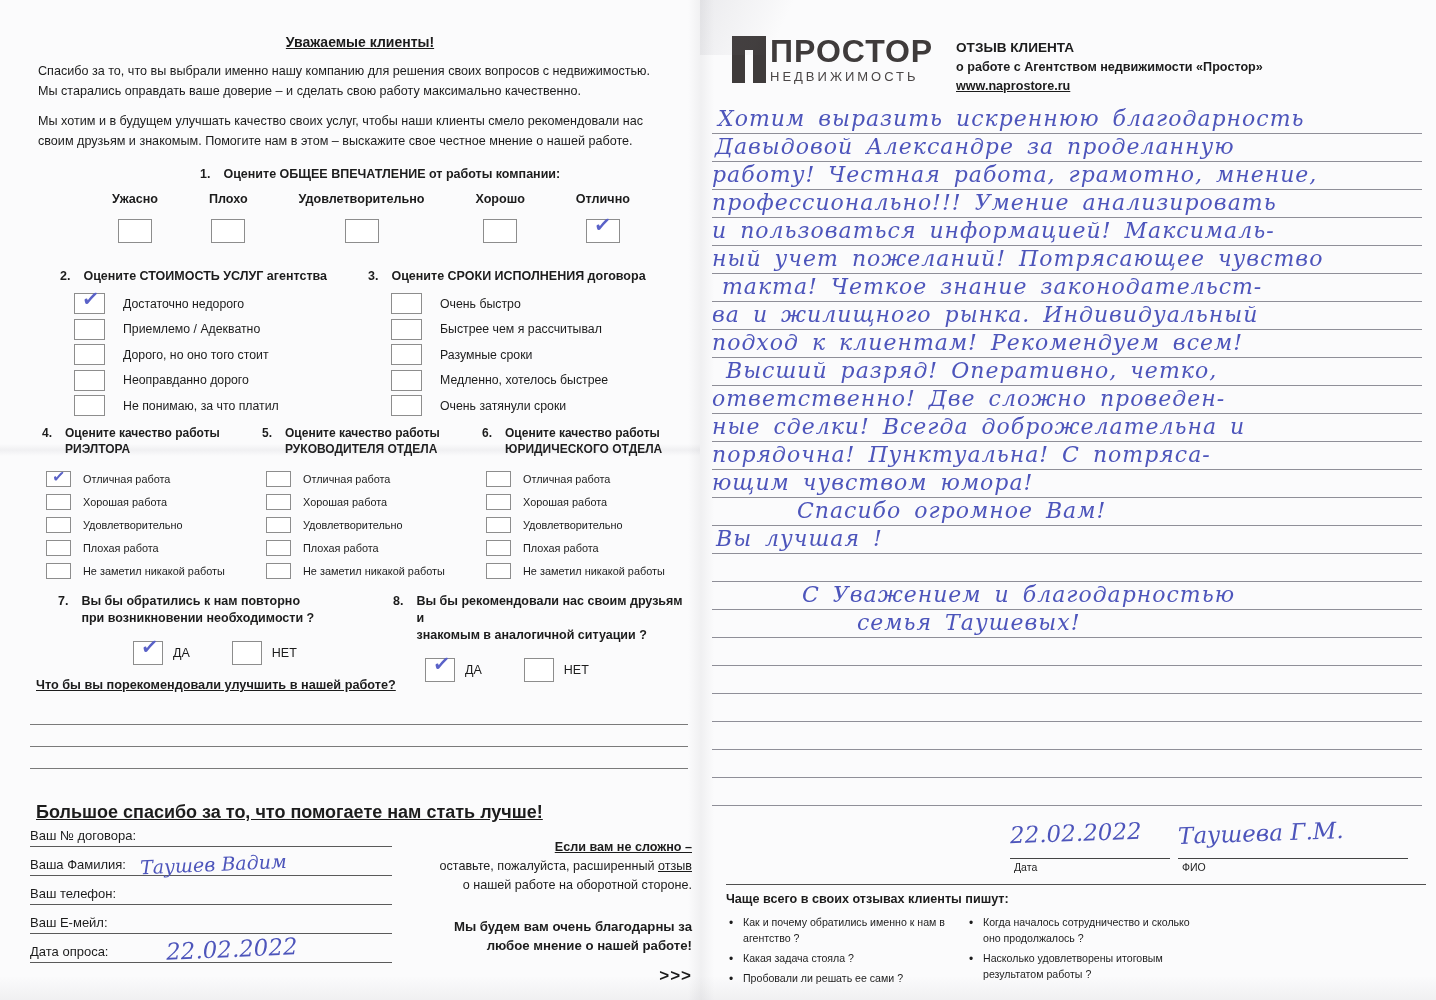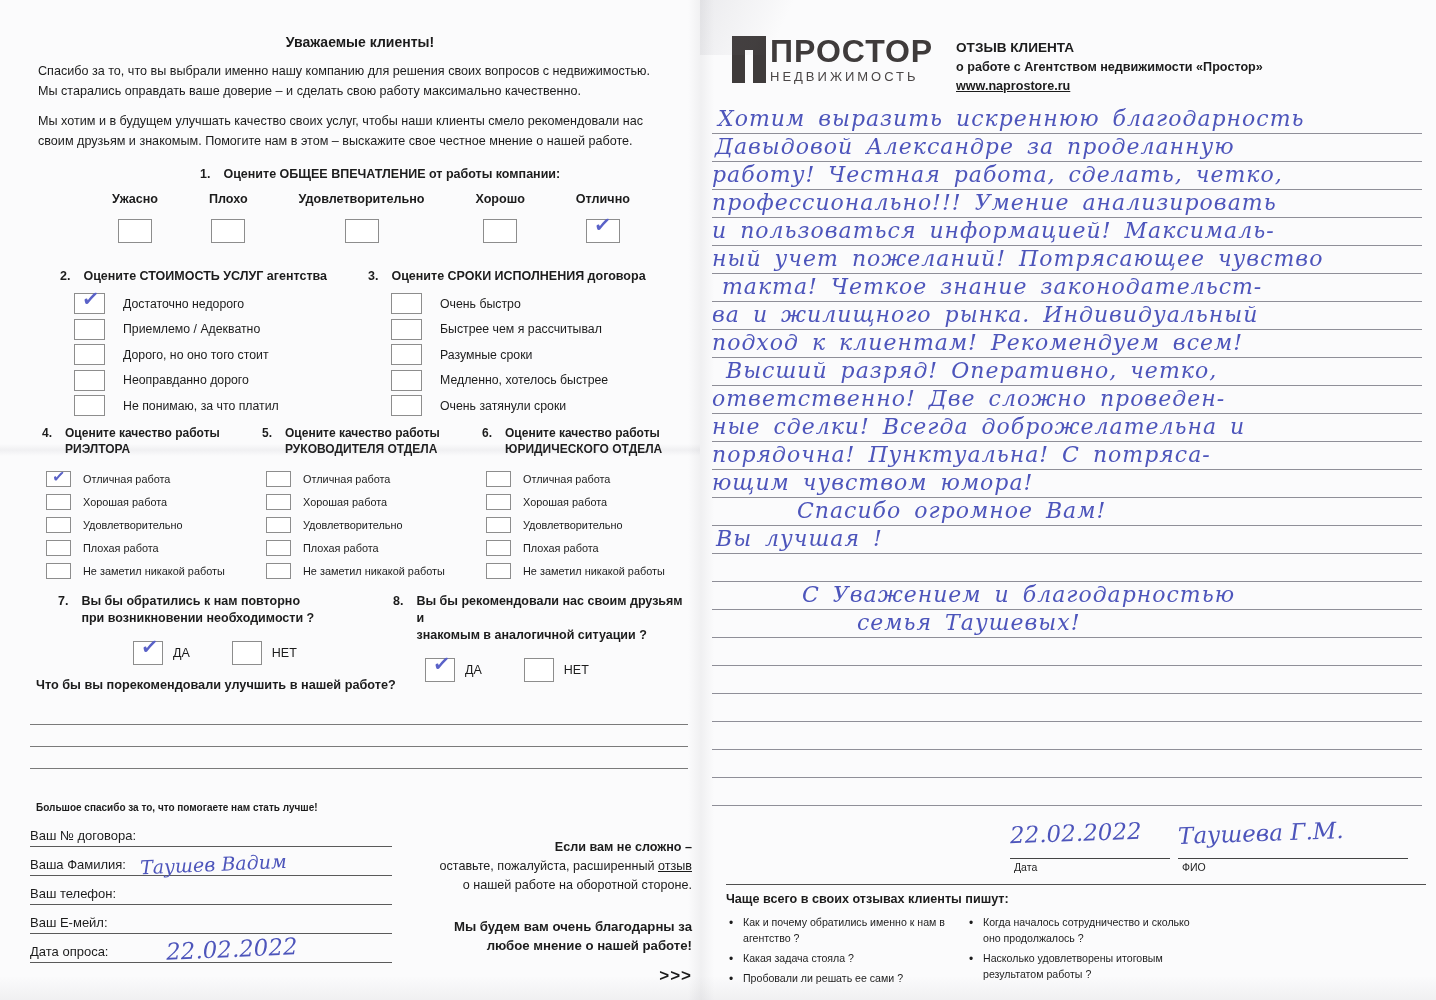--- a/index.html
+++ b/index.html
@@ -13,21 +13,21 @@
   .gutter-shadow{position:absolute;left:688px;top:0;width:26px;height:1000px;
     background:linear-gradient(90deg,transparent,rgba(60,60,70,.06),transparent);}
   .fold-shadow{position:absolute;left:700px;top:0;width:110px;height:55px;
     background:linear-gradient(115deg,rgba(120,120,135,.12),rgba(150,150,160,.04) 55%,transparent 70%);}
   .crease{position:absolute;left:0;top:444px;width:700px;height:12px;
     background:linear-gradient(180deg,transparent,rgba(110,110,125,.08),transparent);}
   .bottom-shade{position:absolute;left:0;top:976px;width:1436px;height:24px;
     background:linear-gradient(180deg,transparent,rgba(90,90,100,.07));}
 
   .abs{position:absolute;}
-  .b{font-weight:bold;}
+  .b{font-weight:bold;text-decoration:underline;}
   .para{font-size:12.6px;line-height:1.58;}
 
   
   .cb{position:relative;display:inline-block;width:31px;height:21px;
       border:1.4px solid #8d8d8d;background:#fff;box-sizing:border-box;flex:none;}
   .cb.checked::after{content:"✓";position:absolute;left:7px;top:-7px;font-size:21px;
       color:#5a62c8;font-weight:bold;transform:rotate(6deg);}
   .cb.sm{width:25px;height:16px;}
   .cb.sm.checked::after{font-size:16px;left:5px;top:-5px;}
   .cb.rate{width:34px;height:24px;}
@@ -360,21 +360,21 @@
       <span class="cb yn"></span>
       <span class="yn-label">НЕТ</span>
     </div>
   </div>
 
   <div class="abs b" style="left:36px;top:678px;font-size:12.7px;">Что бы вы порекомендовали улучшить в нашей работе?</div>
   <div class="blank-line" style="top:724px;"></div>
   <div class="blank-line" style="top:746px;"></div>
   <div class="blank-line" style="top:768px;"></div>
 
-  <div class="abs b" style="left:36px;top:802px;font-size:10px;">Большое спасибо за то, что помогаете нам стать лучше!</div>
+  <div class="abs b" style="left:36px;top:802px;font-size:18px;">Большое спасибо за то, что помогаете нам стать лучше!</div>
 
   <div class="fields">
 
       <div class="field-row">
         <span class="field-label">Ваш № договора:</span>
         <span class="field-value handwriting"></span>
       </div>
 
       <div class="field-row">
         <span class="field-label">Ваша Фамилия:</span>
@@ -430,21 +430,21 @@
 
       <div class="review-line">
         <span class="handwriting rl-text" style="padding-left: 6px;">Хотим выразить искреннюю благодарность</span>
       </div>
 
       <div class="review-line">
         <span class="handwriting rl-text" style="padding-left: 3px;">Давыдовой Александре за проделанную</span>
       </div>
 
       <div class="review-line">
-        <span class="handwriting rl-text">работу! Честная работа, сделать, четко,</span>
+        <span class="handwriting rl-text">работу! Честная работа, грамотно, мнение,</span>
       </div>
 
       <div class="review-line">
         <span class="handwriting rl-text">профессионально!!! Умение анализировать</span>
       </div>
 
       <div class="review-line">
         <span class="handwriting rl-text">и пользоваться информацией! Максималь-</span>
       </div>
 

